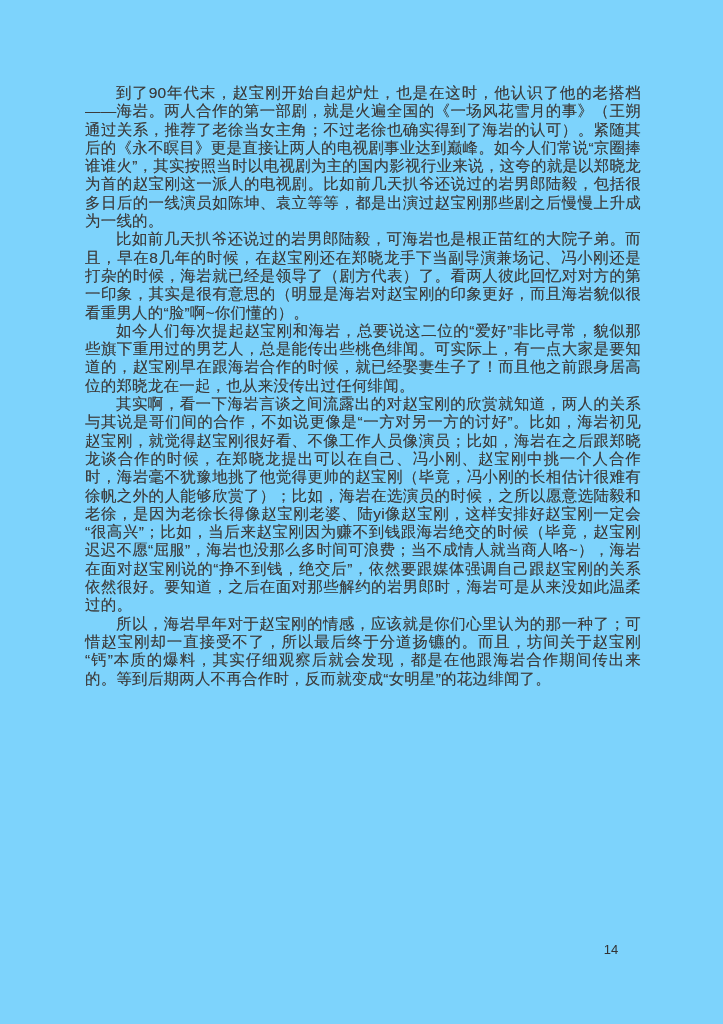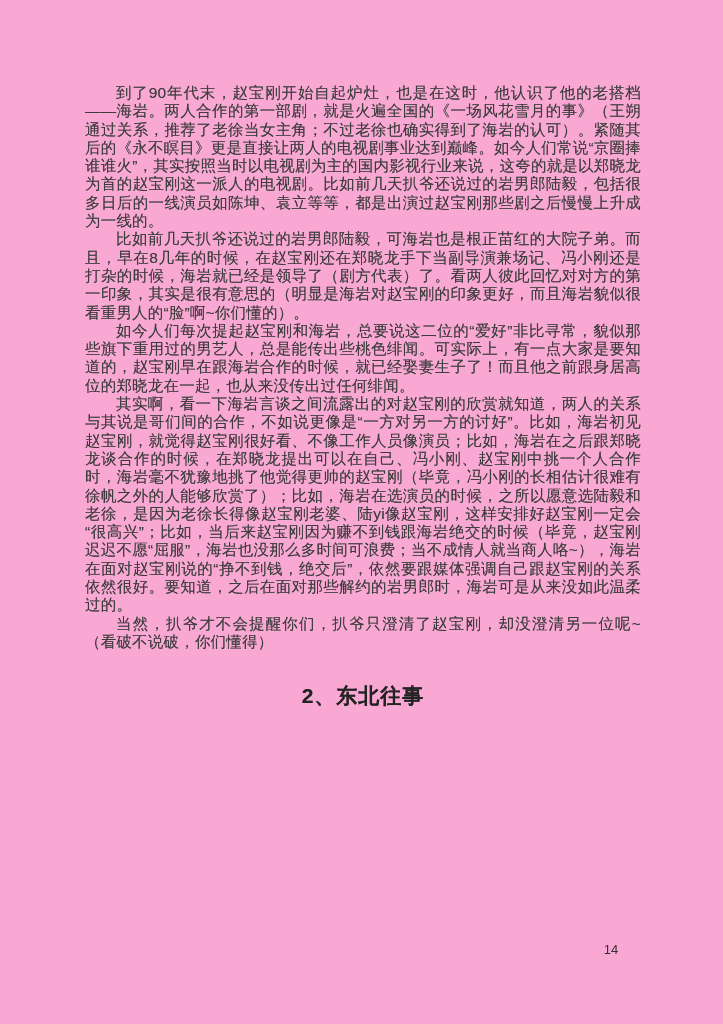--- a/index.html
+++ b/index.html
@@ -4,21 +4,21 @@
 <style>
   html, body {
     margin: 0;
     padding: 0;
     background: #ffffff;
   }
   .page {
     position: relative;
     width: 723px;
     height: 1024px;
-    background: #f9a8d4;
+    background: #7dd3fc;
     overflow: hidden;
     font-family: "Liberation Sans", sans-serif;
   }
   .content {
     position: absolute;
     left: 85px;
     top: 84px;
     width: 556px;
     font-size: 15.5px;
     line-height: 18.3px;
@@ -57,17 +57,16 @@
 </style>
 </head>
 <body>
 
 <div class="page">
   <div class="content">
     <p>到了90年代末，赵宝刚开始自起炉灶，也是在这时，他认识了他的老搭档——海岩。两人合作的第一部剧，就是火遍全国的《一场风花雪月的事》（王朔通过关系，推荐了老徐当女主角；不过老徐也确实得到了海岩的认可）。紧随其后的《永不瞑目》更是直接让两人的电视剧事业达到巅峰。如今人们常说“京圈捧谁谁火”，其实按照当时以电视剧为主的国内影视行业来说，这夸的就是以郑晓龙为首的赵宝刚这一派人的电视剧。比如前几天扒爷还说过的岩男郎陆毅，包括很多日后的一线演员如陈坤、袁立等等，都是出演过赵宝刚那些剧之后慢慢上升成为一线的。</p>
     <p>比如前几天扒爷还说过的岩男郎陆毅，可海岩也是根正苗红的大院子弟。而且，早在8几年的时候，在赵宝刚还在郑晓龙手下当副导演兼场记、冯小刚还是打杂的时候，海岩就已经是领导了（剧方代表）了。看两人彼此回忆对对方的第一印象，其实是很有意思的（明显是海岩对赵宝刚的印象更好，而且海岩貌似很看重男人的“脸”啊~你们懂的）。</p>
     <p>如今人们每次提起赵宝刚和海岩，总要说这二位的“爱好”非比寻常，貌似那些旗下重用过的男艺人，总是能传出些桃色绯闻。可实际上，有一点大家是要知道的，赵宝刚早在跟海岩合作的时候，就已经娶妻生子了！而且他之前跟身居高位的郑晓龙在一起，也从来没传出过任何绯闻。</p>
     <p>其实啊，看一下海岩言谈之间流露出的对赵宝刚的欣赏就知道，两人的关系与其说是哥们间的合作，不如说更像是“一方对另一方的讨好”。比如，海岩初见赵宝刚，就觉得赵宝刚很好看、不像工作人员像演员；比如，海岩在之后跟郑晓龙谈合作的时候，在郑晓龙提出可以在自己、冯小刚、赵宝刚中挑一个人合作时，海岩毫不犹豫地挑了他觉得更帅的赵宝刚（毕竟，冯小刚的长相估计很难有徐帆之外的人能够欣赏了）；比如，海岩在选演员的时候，之所以愿意选陆毅和老徐，是因为老徐长得像赵宝刚老婆、陆yi像赵宝刚，这样安排好赵宝刚一定会“很高兴”；比如，当后来赵宝刚因为赚不到钱跟海岩绝交的时候（毕竟，赵宝刚迟迟不愿“屈服”，海岩也没那么多时间可浪费；当不成情人就当商人咯~），海岩在面对赵宝刚说的“挣不到钱，绝交后”，依然要跟媒体强调自己跟赵宝刚的关系依然很好。要知道，之后在面对那些解约的岩男郎时，海岩可是从来没如此温柔过的。</p>
-    <p>当然，扒爷才不会提醒你们，扒爷只澄清了赵宝刚，却没澄清另一位呢~（看破不说破，你们懂得）</p>
-    <h2 class="section-heading">2、东北往事</h2>
+    <p>所以，海岩早年对于赵宝刚的情感，应该就是你们心里认为的那一种了；可惜赵宝刚却一直接受不了，所以最后终于分道扬镳的。而且，坊间关于赵宝刚“钙”本质的爆料，其实仔细观察后就会发现，都是在他跟海岩合作期间传出来的。等到后期两人不再合作时，反而就变成“女明星”的花边绯闻了。</p>
   </div>
   <div class="page-number">14</div>
 </div>
 
 </body></html>

